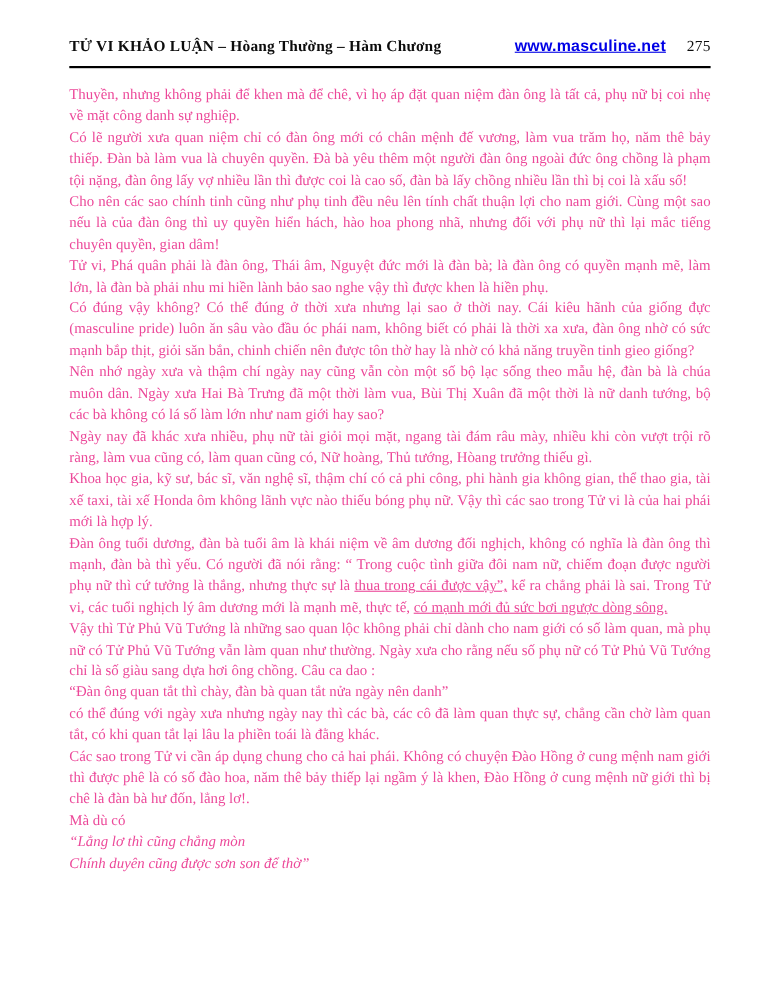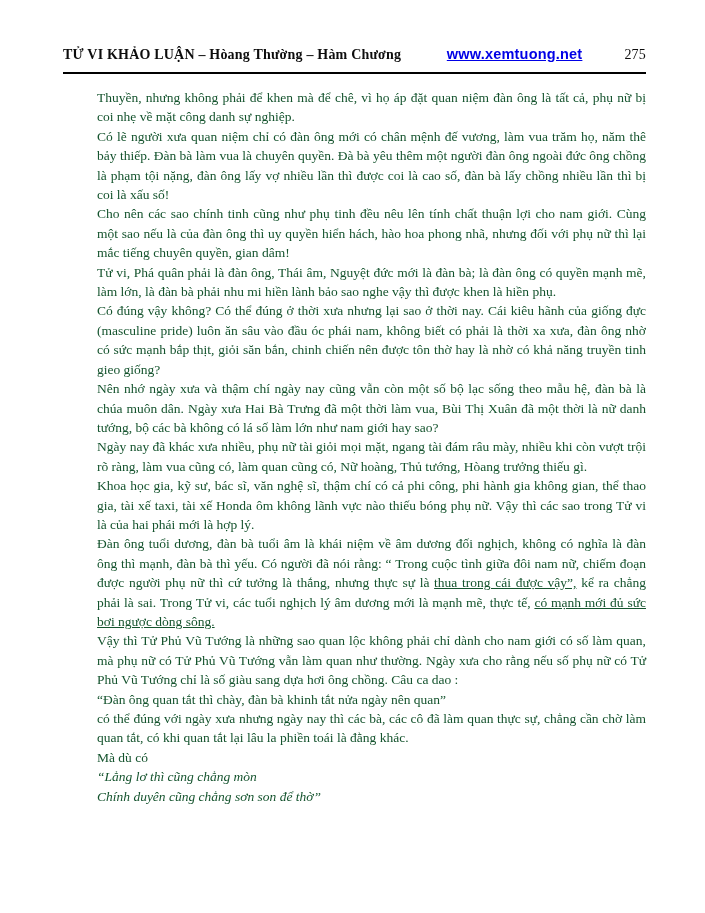--- a/index.html
+++ b/index.html
@@ -6,21 +6,21 @@
     margin: 0;
     padding: 0;
     background: #ffffff;
   }
   .page {
     position: relative;
     box-sizing: border-box;
     width: 705px;
     height: 913px;
     background: #ffffff;
-    padding: 46px 59px 0 63px;
+    padding: 34px 59px 0 63px;
     font-family: "Liberation Serif", "DejaVu Serif", serif;
     color: #0d0d0d;
     overflow: hidden;
   }
   .page-header {
     display: flex;
     align-items: baseline;
     white-space: nowrap;
     font-size: 14px;
     font-weight: bold;
@@ -31,21 +31,21 @@
   }
   .website-link {
     margin-left: auto;
     font-family: "Liberation Sans", "DejaVu Sans", sans-serif;
     font-size: 14.5px;
     font-weight: bold;
     text-decoration: underline;
     cursor: pointer;
   }
   .page-number {
-    margin-left: 42px;
+    margin-left: 19px;
     font-weight: normal;
     font-size: 14px;
   }
   .header-divider {
     border: none;
     border-top: 2px solid #000000;
     margin: 9px 0 0 0;
   }
   .page-body {
     margin-top: 14px;
@@ -63,36 +63,37 @@
   .page-body span.underline {
     text-decoration: underline;
   }
 </style>
 </head>
 <body>
 
 <div class="page">
   <header class="page-header">
     <span class="book-title">TỬ VI KHẢO LUẬN – Hòang Thường – Hàm Chương</span>
-    <a class="website-link" style="color: rgb(0, 0, 230);">www.xemtuong.net</a>
+    <a class="website-link" style="color: rgb(0, 0, 230);">www.masculine.net</a>
     <span class="page-number">275</span>
   </header>
 
   <hr class="header-divider">
 
-  <main class="page-body" style="color: #14532d; margin-left: 34px;">
+  <main class="page-body" style="color: #ec4899;">
       <p><span>Thuyền, nhưng không phải để khen mà để chê, vì họ áp đặt quan niệm đàn ông là tất cả, phụ nữ bị coi nhẹ về mặt công danh sự nghiệp.</span></p>
       <p><span>Có lẽ người xưa quan niệm chỉ có đàn ông mới có chân mệnh đế vương, làm vua trăm họ, năm thê bảy thiếp. Đàn bà làm vua là chuyên quyền. Đà bà yêu thêm một người đàn ông ngoài đức ông chồng là phạm tội nặng, đàn ông lấy vợ nhiều lần thì được coi là cao số, đàn bà lấy chồng nhiều lần thì bị coi là xấu số!</span></p>
       <p><span>Cho nên các sao chính tinh cũng như phụ tinh đều nêu lên tính chất thuận lợi cho nam giới. Cùng một sao nếu là của đàn ông thì uy quyền hiển hách, hào hoa phong nhã, nhưng đối với phụ nữ thì lại mắc tiếng chuyên quyền, gian dâm!</span></p>
       <p><span>Tử vi, Phá quân phải là đàn ông, Thái âm, Nguyệt đức mới là đàn bà; là đàn ông có quyền mạnh mẽ, làm lớn, là đàn bà phải nhu mi hiền lành bảo sao nghe vậy thì được khen là hiền phụ.</span></p>
       <p><span>Có đúng vậy không? Có thể đúng ở thời xưa nhưng lại sao ở thời nay. Cái kiêu hãnh của giống đực (masculine pride) luôn ăn sâu vào đầu óc phái nam, không biết có phải là thời xa xưa, đàn ông nhờ có sức mạnh bắp thịt, giỏi săn bắn, chinh chiến nên được tôn thờ hay là nhờ có khả năng truyền tinh gieo giống?</span></p>
       <p><span>Nên nhớ ngày xưa và thậm chí ngày nay cũng vẫn còn một số bộ lạc sống theo mẫu hệ, đàn bà là chúa muôn dân. Ngày xưa Hai Bà Trưng đã một thời làm vua, Bùi Thị Xuân đã một thời là nữ danh tướng, bộ các bà không có lá số làm lớn như nam giới hay sao?</span></p>
       <p><span>Ngày nay đã khác xưa nhiều, phụ nữ tài giỏi mọi mặt, ngang tài đám râu mày, nhiều khi còn vượt trội rõ ràng, làm vua cũng có, làm quan cũng có, Nữ hoàng, Thủ tướng, Hòang trưởng thiếu gì.</span></p>
       <p><span>Khoa học gia, kỹ sư, bác sĩ, văn nghệ sĩ, thậm chí có cả phi công, phi hành gia không gian, thể thao gia, tài xế taxi, tài xế Honda ôm không lãnh vực nào thiếu bóng phụ nữ. Vậy thì các sao trong Tử vi là của hai phái mới là hợp lý.</span></p>
       <p><span>Đàn ông tuổi dương, đàn bà tuổi âm là khái niệm về âm dương đối nghịch, không có nghĩa là đàn ông thì mạnh, đàn bà thì yếu. Có người đã nói rằng: “ Trong cuộc tình giữa đôi nam nữ, chiếm đoạn được người phụ nữ thì cứ tưởng là thắng, nhưng thực sự là </span><span class="underline">thua trong cái được vậy”,</span><span> kể ra chẳng phải là sai. Trong Tử vi, các tuổi nghịch lý âm dương mới là mạnh mẽ, thực tế, </span><span class="underline">có mạnh mới đủ sức bơi ngược dòng sông.</span></p>
       <p><span>Vậy thì Tử Phủ Vũ Tướng là những sao quan lộc không phải chỉ dành cho nam giới có số làm quan, mà phụ nữ có Tử Phủ Vũ Tướng vẫn làm quan như thường. Ngày xưa cho rằng nếu số phụ nữ có Tử Phủ Vũ Tướng chỉ là số giàu sang dựa hơi ông chồng. Câu ca dao :</span></p>
-      <p><span>“Đàn ông quan tắt thì chày, đàn bà khinh tắt nửa ngày nên quan”</span></p>
+      <p><span>“Đàn ông quan tắt thì chày, đàn bà quan tắt nửa ngày nên danh”</span></p>
       <p><span>có thể đúng với ngày xưa nhưng ngày nay thì các bà, các cô đã làm quan thực sự, chẳng cần chờ làm quan tắt, có khi quan tắt lại lâu la phiền toái là đằng khác.</span></p>
+      <p><span>Các sao trong Tử vi cần áp dụng chung cho cả hai phái. Không có chuyện Đào Hồng ở cung mệnh nam giới thì được phê là có số đào hoa, năm thê bảy thiếp lại ngầm ý là khen, Đào Hồng ở cung mệnh nữ giới thì bị chê là đàn bà hư đốn, lẳng lơ!.</span></p>
       <p><span>Mà dù có</span></p>
       <p class="italic"><span>“Lẳng lơ thì cũng chẳng mòn</span></p>
-      <p class="italic"><span>Chính duyên cũng chẳng sơn son để thờ”</span></p>
+      <p class="italic"><span>Chính duyên cũng được sơn son để thờ”</span></p>
     </main>
 </div>
 
 </body></html>

